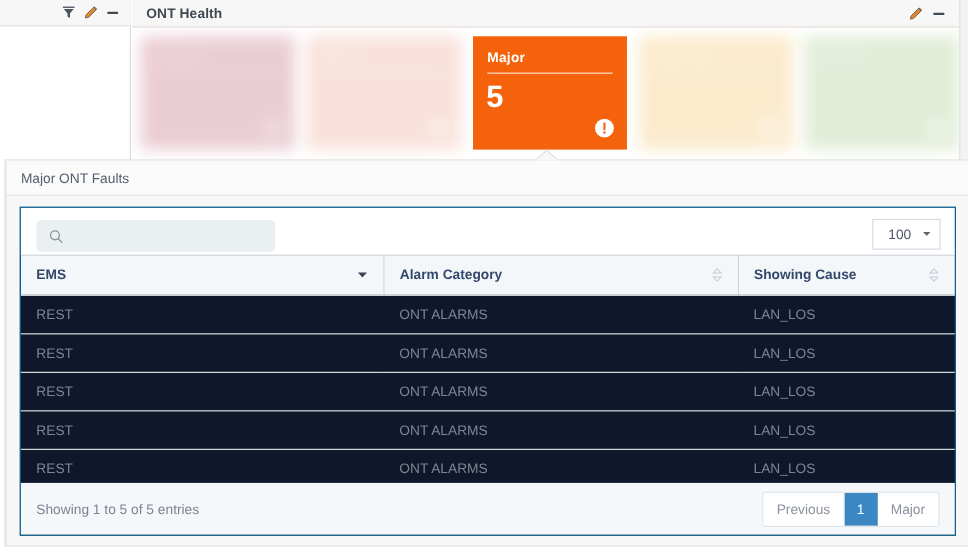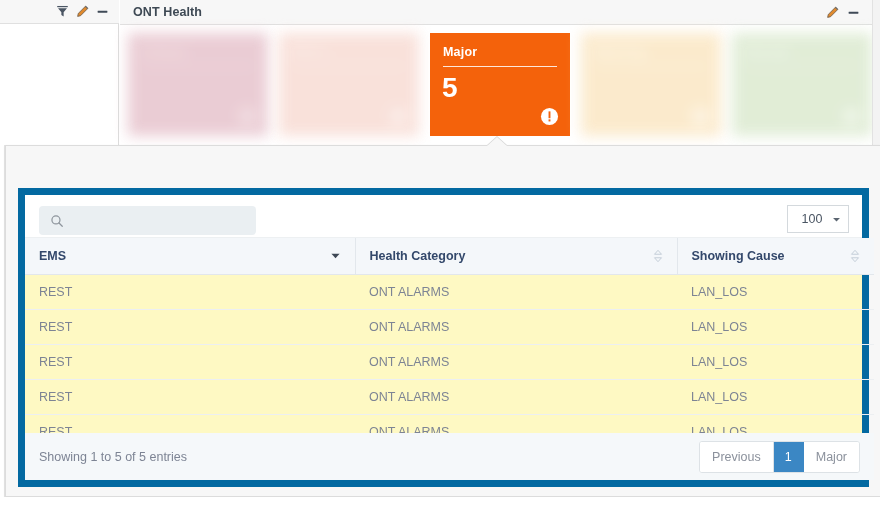--- a/index.html
+++ b/index.html
@@ -174,22 +174,22 @@
   .panel-title {
     font-size: 12.5px;
     color: #55606c;
     padding-left: 13px;
   }
 
   .panel-body {
     position: absolute;
     left: 12px; top: 42px;
     width: 851px; height: 299px;
-    background: #fef9c3;
-    border: 7px solid #0369a1;
+    background: #0f172a;
+    border: 1px solid #0369a1;
   }
 
   
   .table-toolbar {
     position: relative;
     height: 43px;
     background: #ffffff;
     border-bottom: 1px solid #edf0f2;
   }
   .search-wrap {
@@ -447,20 +447,23 @@
   </div>
 
   <div class="right-gutter"></div>
 </div>
 
 <div class="left-rail"></div>
 
 <div id="detail-panel">
   <div class="panel-caret"></div>
 
+  <div class="panel-header">
+    <span class="panel-title">Major ONT Faults</span>
+  </div>
 
   <div class="panel-body">
 
     <div class="table-toolbar">
       <div class="search-wrap">
         <span class="search-icon-box">
           <svg width="14" height="14" viewBox="0 0 16 16">
             <circle cx="6.8" cy="6.8" r="4.6" fill="none" stroke="#8d949c" stroke-width="1.4"></circle>
             <line x1="10.3" y1="10.3" x2="14" y2="14" stroke="#8d949c" stroke-width="1.4" stroke-linecap="round"></line>
           </svg>
@@ -491,21 +494,21 @@
               <span>EMS</span>
               <span class="sort-mark">
                 <svg width="11" height="11" viewBox="0 0 12 12">
                   <path d="M1.5 4 L10.5 4 L6 9 Z" fill="#3d4754"></path>
                 </svg>
               </span>
             </div>
           </th>
           <th>
             <div class="th-inner">
-              <span>Health Category</span>
+              <span>Alarm Category</span>
               <span class="sort-mark">
                 <svg width="10" height="14" viewBox="0 0 10 16">
                   <path d="M5 1.5 L9 6 L1 6 Z" fill="none" stroke="#c3ccd6" stroke-width="1.1"></path>
                   <path d="M5 14.5 L9 10 L1 10 Z" fill="none" stroke="#c3ccd6" stroke-width="1.1"></path>
                 </svg>
               </span>
             </div>
           </th>
           <th>
             <div class="th-inner">

